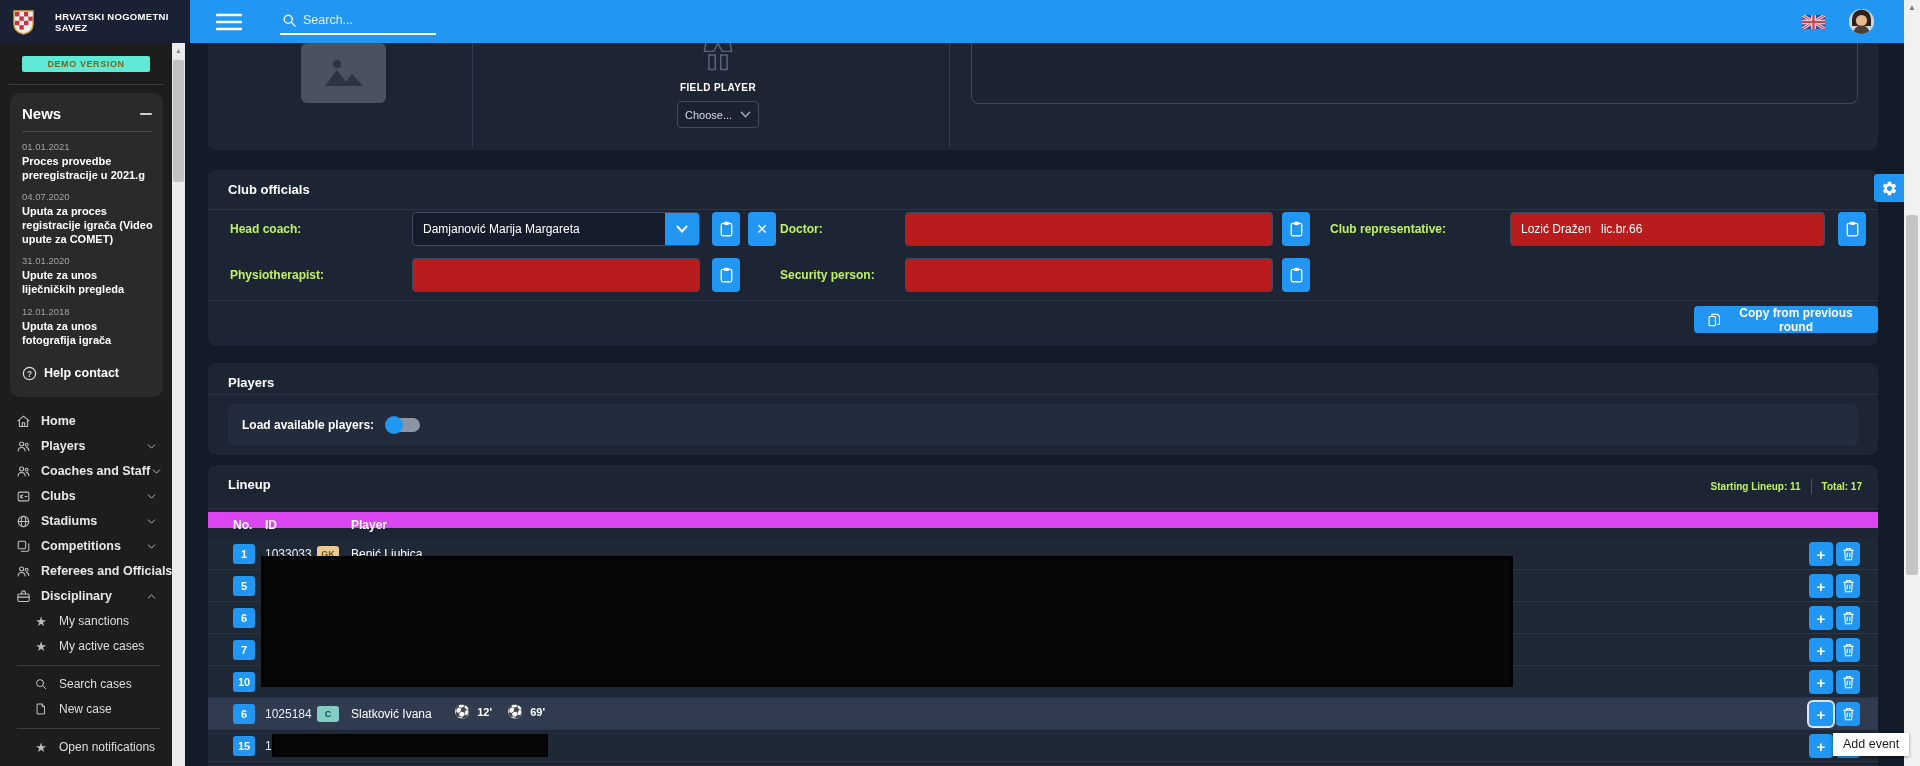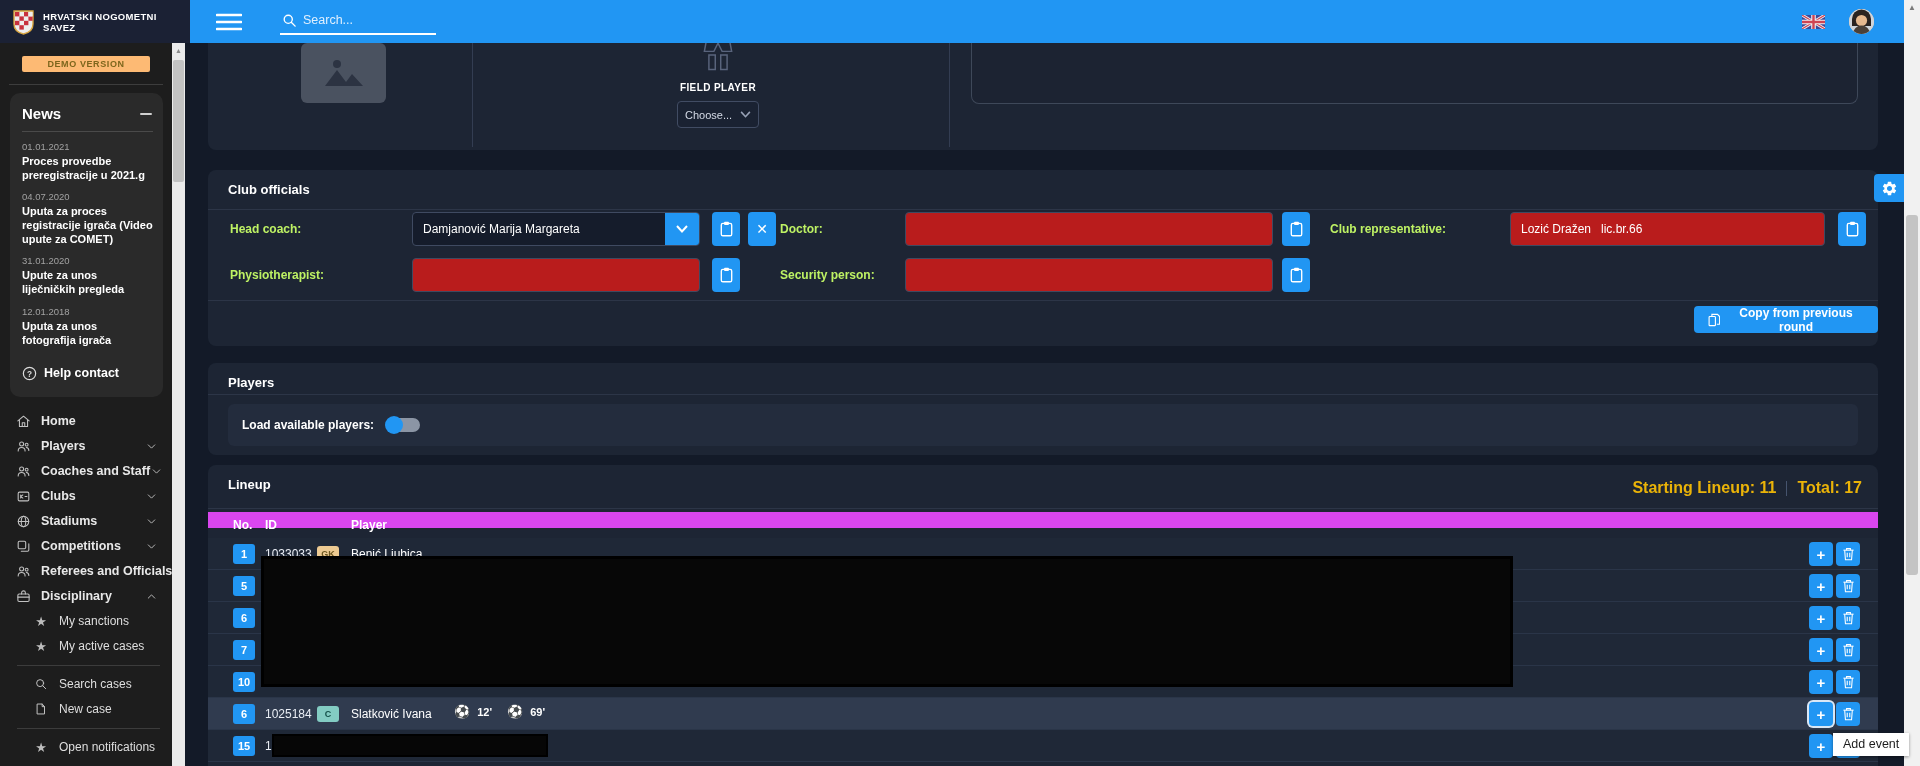--- a/index.html
+++ b/index.html
@@ -2,35 +2,35 @@
 <html><head>
 <meta charset="utf-8">
 <style>
   * { margin:0; padding:0; box-sizing:border-box; }
   html,body { width:1920px; height:766px; overflow:hidden; background:#121826;
               font-family:"Liberation Sans", sans-serif; }
   .page { position:relative; width:1920px; height:766px; background:#131a28; }
 
   
   .topbar { position:absolute; top:0; left:0; width:1920px; height:43px; display:flex; z-index:30; }
-  .topbar-left { width:190px; height:43px; background:#1b2134; display:flex; align-items:center; padding-left:12px; gap:8px; }
+  .topbar-left { width:190px; height:43px; background:#1b2134; display:flex; align-items:center; padding-left:12px; gap:20px; }
   .org-title { color:#fff; font-size:9.5px; font-weight:bold; letter-spacing:.3px; }
   .topbar-main { flex:1; background:#2196f3; display:flex; align-items:center; }
   .hamburger { margin-left:26px; width:26px; height:20px; background:none; border:none; cursor:pointer; }
   .searchwrap { margin-left:38px; display:flex; align-items:center; gap:6px;
                 border-bottom:2px solid #ffffff; padding:4px 4px 5px 2px; width:156px; }
   .searchwrap input { background:transparent; border:none; outline:none; color:#fff; font-size:12.5px; width:120px;
                       font-family:"Liberation Sans", sans-serif; }
   .searchwrap input::placeholder { color:#eaf4ff; opacity:.95; }
   .topbar-right { margin-left:auto; display:flex; align-items:center; gap:24px; padding-right:46px; }
   .avatar { width:25px; height:25px; border-radius:50%; overflow:hidden; background:#e7c6a1; }
 
   
   .sidebar { position:absolute; top:43px; left:0; width:172px; height:723px; background:#1d1d1d; z-index:20; overflow:hidden; }
-  .demo-badge { display:block; margin:13px auto 0; width:max-content; background:#fdba74; color:#7d661c;
+  .demo-badge { display:block; margin:13px auto 0; width:max-content; background:#5eead4; color:#7d661c;
                 font-size:9px; font-weight:bold; letter-spacing:.6px; padding:3px 25px; border-radius:2px; }
   .side-div { border-top:1px solid #3d3d3d; margin:12px 9px 0 9px; }
   .news-card { margin:8px 9px 0 10px; background:#2a2a2a; border-radius:10px; padding:12px 10px 16px 12px; }
   .news-head { display:flex; align-items:center; justify-content:space-between; }
   .news-title { color:#fff; font-size:15px; font-weight:bold; }
   .news-div { border-top:1px solid #4a4a4a; margin:9px 0 1px 0; }
   .news-date { color:#a2a2a2; font-size:9.5px; margin-top:9px; }
   .news-item-title { color:#fff; font-size:11px; font-weight:bold; line-height:1.28; margin-top:2px; }
   .help-row { display:flex; align-items:center; gap:7px; margin-top:19px; color:#fff; font-size:12.5px; font-weight:bold; }
   .nav { margin-top:12px; }
@@ -91,21 +91,21 @@
 
   
   .load-strip { position:absolute; left:20px; right:20px; top:41px; height:42px; background:#232c3d; border-radius:6px;
                 display:flex; align-items:center; padding-left:14px; gap:12px; }
   .load-label { color:#fff; font-size:12px; font-weight:bold; }
   .toggle { position:relative; width:34px; height:14px; border-radius:8px; background:#8b95a5; cursor:pointer; }
   .toggle .knob { position:absolute; left:-1px; top:-2px; width:18px; height:18px; border-radius:50%; background:#2196f3; }
 
   
   .lineup-stats { position:absolute; right:16px; top:14px; display:flex; align-items:center; gap:10px;
-                  color:#eab308; font-size:16px; font-weight:bold; }
+                  color:#bef264; font-size:10px; font-weight:bold; }
   .stat-sep { width:1px; height:15px; background:#46546e; }
   .thead { position:absolute; left:0; right:0; top:47px; height:16px; background:#d946ef; }
   .thead span { position:absolute; top:6px; color:#fff; font-size:12px; font-weight:bold; }
   .rows { position:absolute; left:0; right:0; top:73px; }
   .lrow { position:relative; height:32px; background:#1f2837; border-bottom:1px solid #2a3548; }
   .lrow.hl { background:#303b4f; }
   .no-badge { position:absolute; left:25px; top:6px; width:22px; height:20px; background:#2196f3; border-radius:3px;
               color:#fff; font-size:11px; font-weight:bold; text-align:center; line-height:20px; }
   .rid { position:absolute; left:57px; top:9px; color:#e9edf4; font-size:12px; }
   .pos-badge { position:absolute; left:109px; top:8px; width:22px; height:16px; border-radius:3px;

